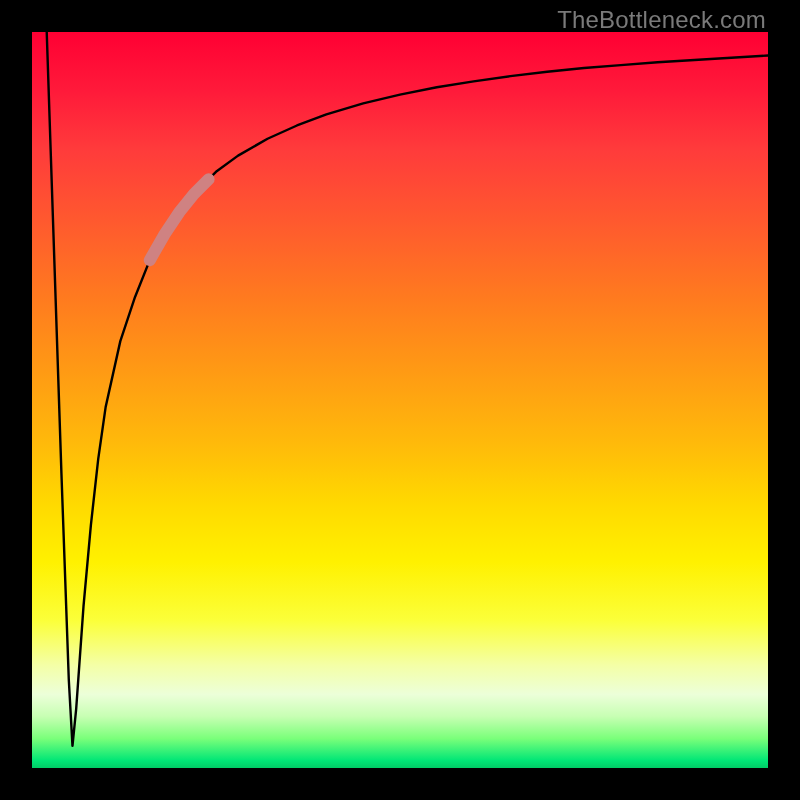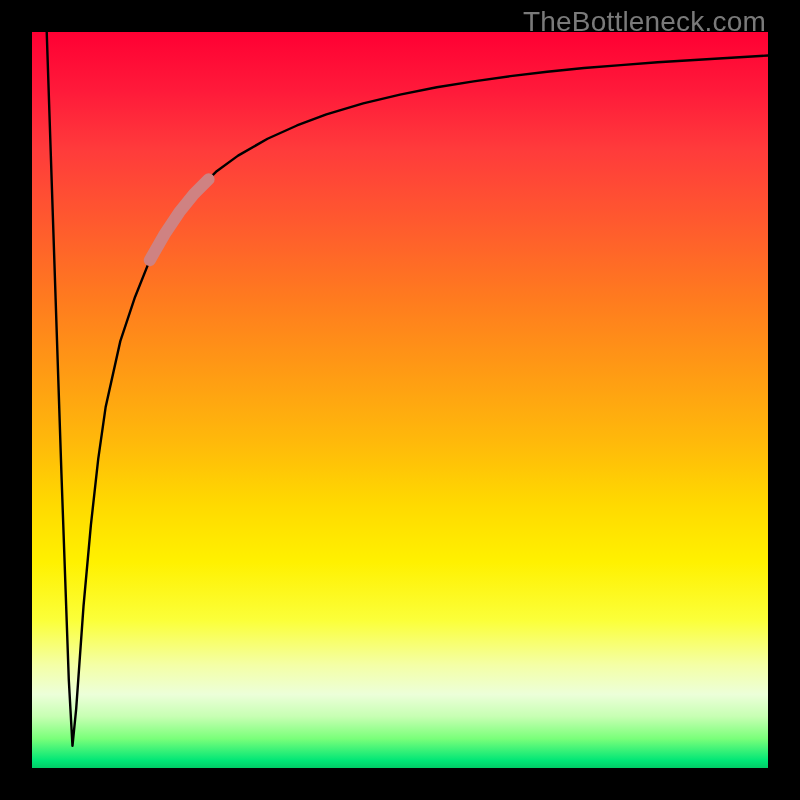--- a/index.html
+++ b/index.html
@@ -42,21 +42,21 @@
       #7aff7a 96%,
       #00e676 99%,
       #00cc66 100%
     );
   }
   .watermark {
     position: absolute;
     top: 6px;
     right: 34px;
     color: #7a7a7a;
-    font-size: 28px;
+    font-size: 24px;
     font-weight: 500;
     letter-spacing: 0.2px;
     user-select: none;
   }
   svg.curve {
     position: absolute;
     left: 0;
     top: 0;
     width: 736px;
     height: 736px;

